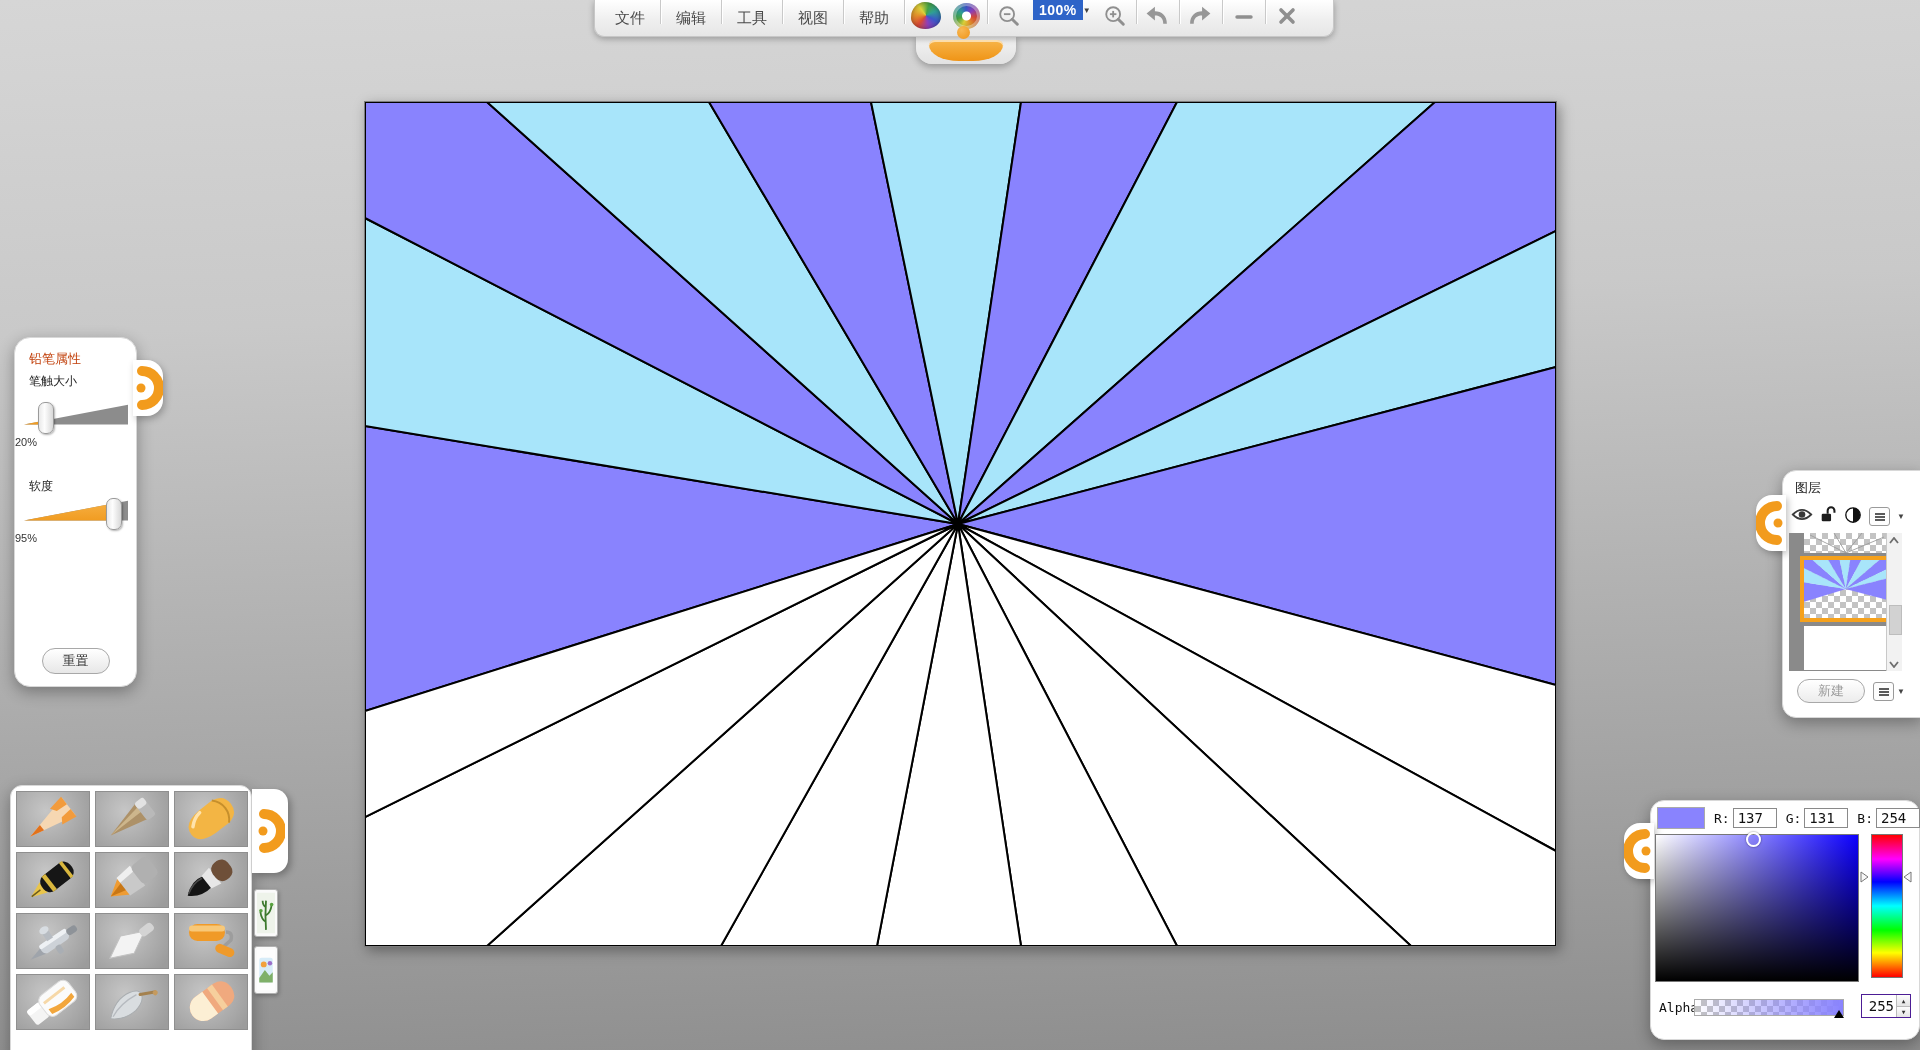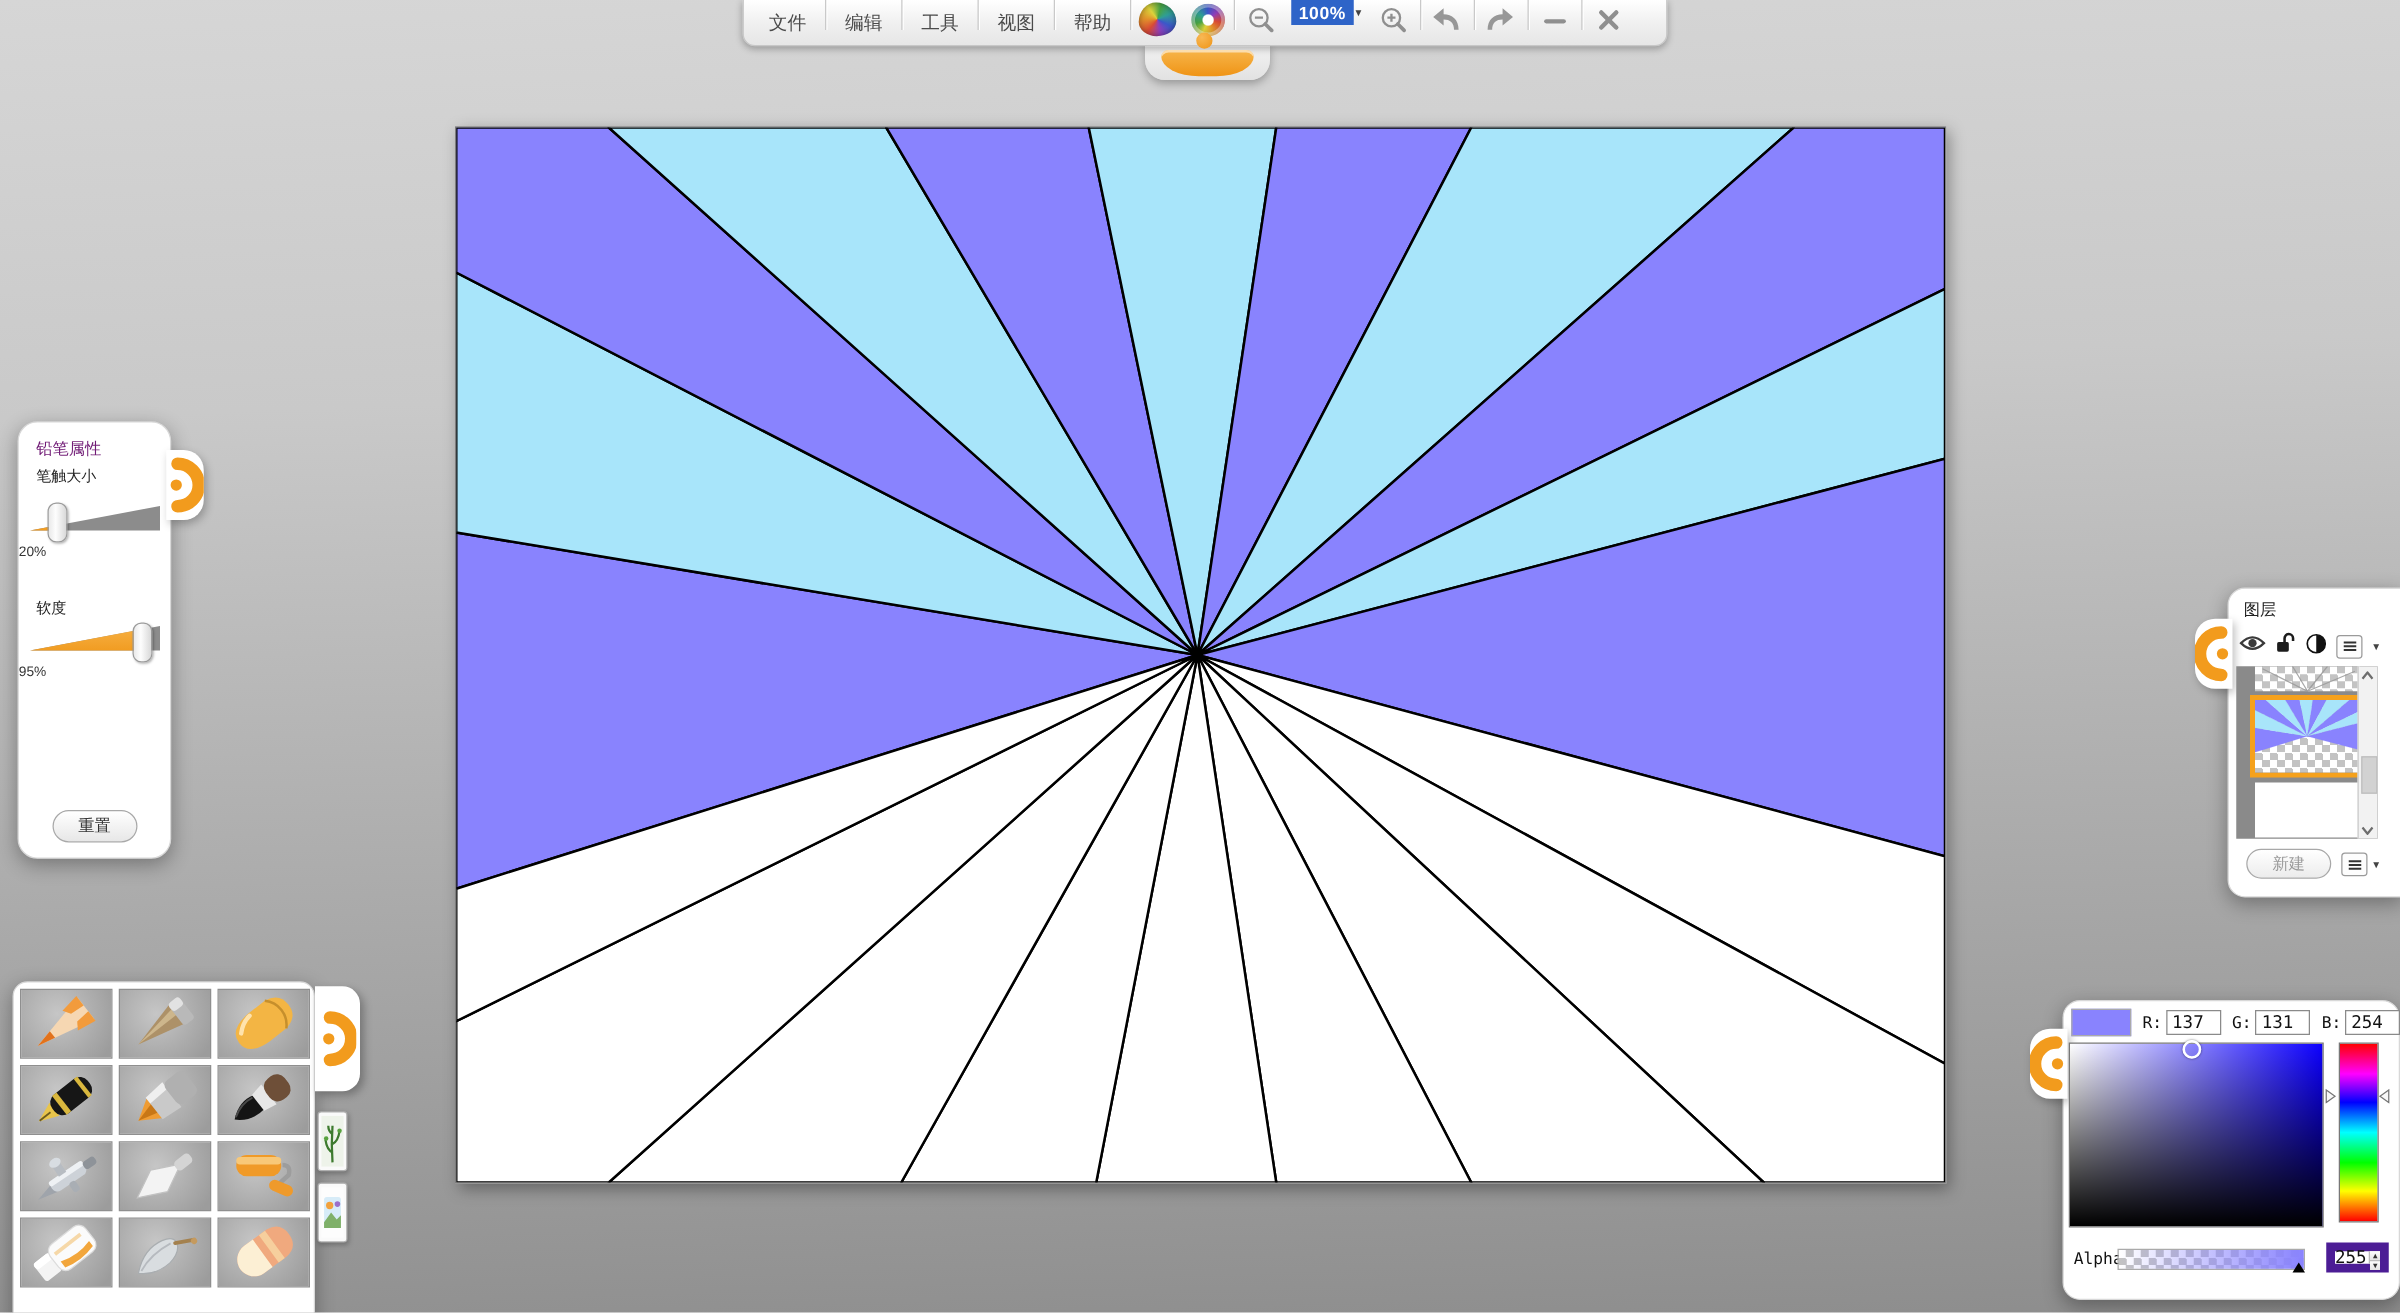--- a/index.html
+++ b/index.html
@@ -51,21 +51,21 @@
 
   
   .ear{position:absolute;width:30px;height:56px;background:#fff;
     box-shadow:2px 3px 7px rgba(0,0,0,.25);display:flex;align-items:center;justify-content:center;}
   .ear.right{border-radius:0 16px 16px 0;}
   .ear.left{border-radius:16px 0 0 16px;}
   .ear svg{display:block;}
 
   
   .pencil-panel{left:14px;top:337px;width:121px;height:348px;border-radius:16px;}
-  .p-title{position:absolute;left:14px;top:12px;font-size:13px;color:#701a75;}
+  .p-title{position:absolute;left:14px;top:12px;font-size:13px;color:#c2410c;}
   .p-label{position:absolute;left:14px;font-size:12px;color:#222;}
   .p-val{position:absolute;left:0;width:96px;font-size:11px;color:#333;}
   .wedge-slider{position:absolute;left:9px;width:104px;height:34px;}
   .wedge{position:absolute;left:0;top:0;width:104px;height:34px;
     clip-path:polygon(0 72%,100% 14%,100% 72%);}
   .wedge.base{background:#8c8c8c;}
   .fill-wrap{position:absolute;left:0;top:0;height:34px;overflow:hidden;}
   .wedge.fill{background:linear-gradient(#f8b64e,#ee9210);}
   .sl-thumb{position:absolute;top:2px;width:14px;height:30px;border-radius:7px;
     background:linear-gradient(90deg,#e9e9e9,#fdfdfd 40%,#d8d8d8);border:1px solid #9a9a9a;
@@ -121,21 +121,21 @@
   .sv-cursor{position:absolute;width:11px;height:11px;border:2px solid #fff;border-radius:50%;
     box-shadow:0 0 2px rgba(0,0,0,.6);left:calc(48% - 7px);top:-3px;}
   .hue-strip{position:absolute;left:220px;top:33px;width:30px;height:142px;border:1px solid #777;
     background:linear-gradient(#f00 0%,#f0f 17%,#00f 33%,#0ff 50%,#0f0 67%,#ff0 83%,#f00 100%);}
   .hue-mark{position:absolute;width:9px;height:12px;}
   .alpha-label{position:absolute;left:8px;top:199px;font-size:13px;color:#111;}
   .alpha-bar{position:absolute;left:43px;top:198px;width:148px;height:15px;border:1px solid #aaa;}
   .alpha-grad{position:absolute;inset:0;background:linear-gradient(to right,rgba(255,255,255,0),var(--pick,#8983FE));}
   .alpha-mark{position:absolute;right:-1px;bottom:-3px;width:0;height:0;
     border-left:5px solid transparent;border-right:5px solid transparent;border-bottom:8px solid #000;}
-  .num-box{position:absolute;left:210px;top:193px;width:50px;height:24px;border:7px solid #4c1d95;background:#fff;
+  .num-box{position:absolute;left:210px;top:193px;width:50px;height:24px;border:1px solid #4c1d95;background:#fff;
     display:flex;align-items:center;box-sizing:border-box;}
   .num-box .val{flex:1;text-align:right;font-size:14px;color:#111;padding-right:2px;}
   .spin{width:13px;height:100%;display:flex;flex-direction:column;border-left:1px solid #bbb;}
   .spin div{flex:1;display:flex;align-items:center;justify-content:center;background:linear-gradient(#fdfdfd,#e4e4e4);font-size:6px;color:#333;}
   .spin div+div{border-top:1px solid #bbb;}
 </style>
 </head>
 <body>
 
 <div class="toolbar">

